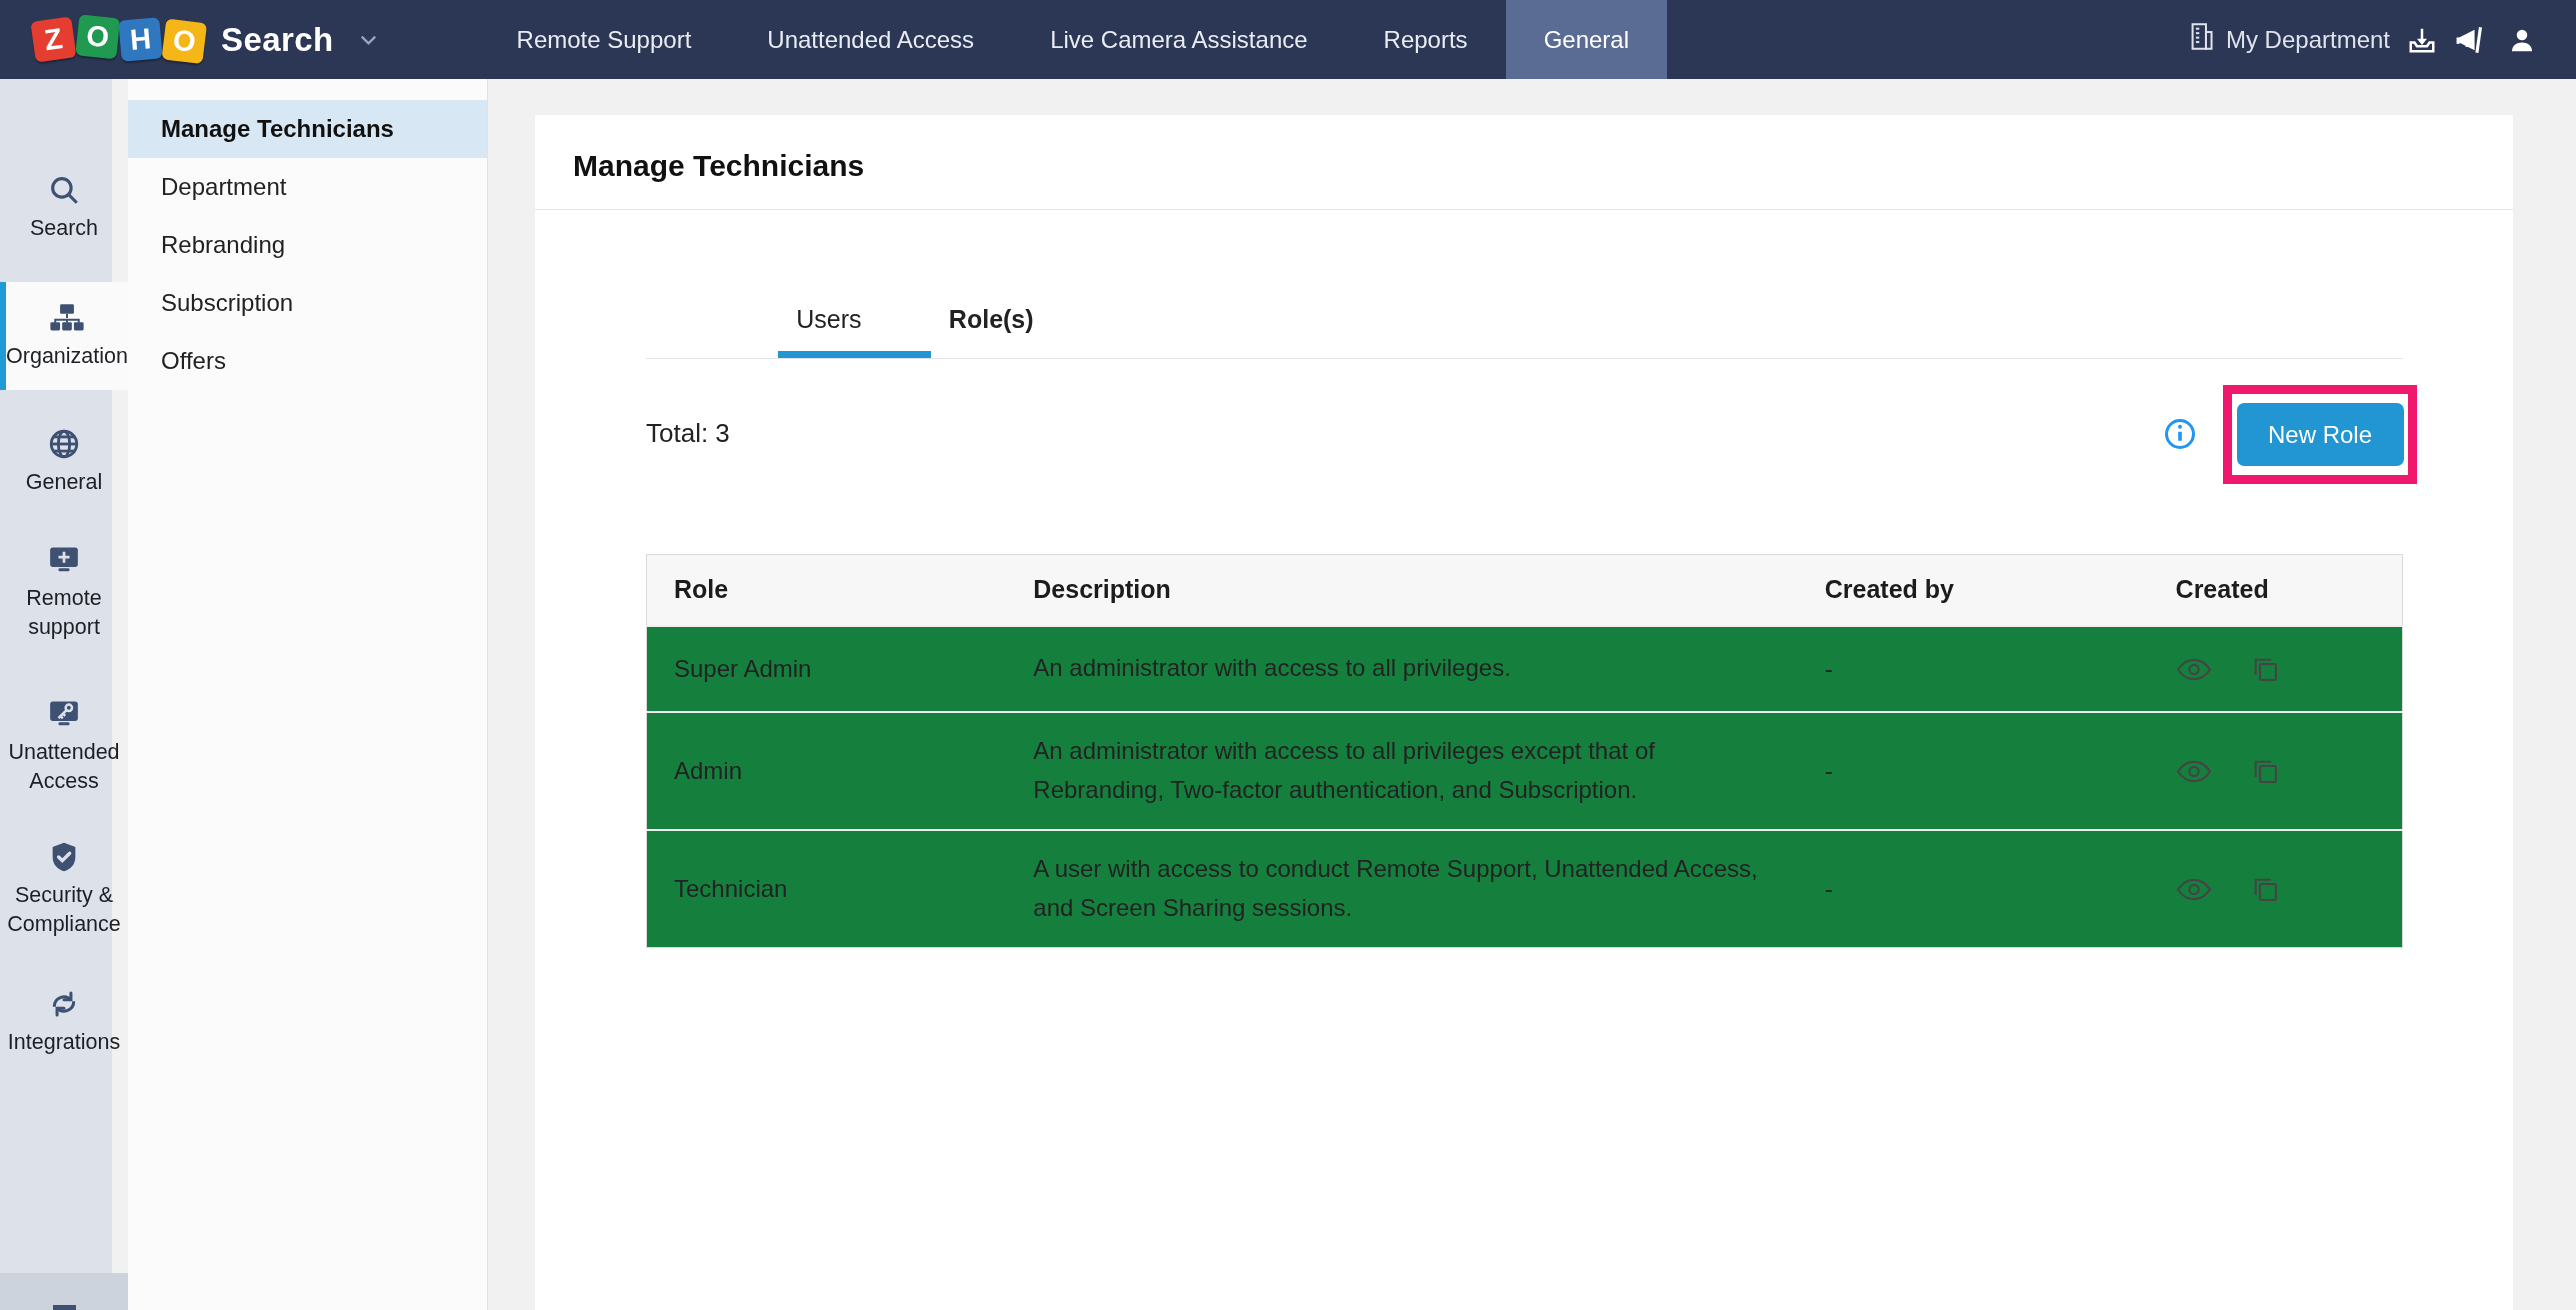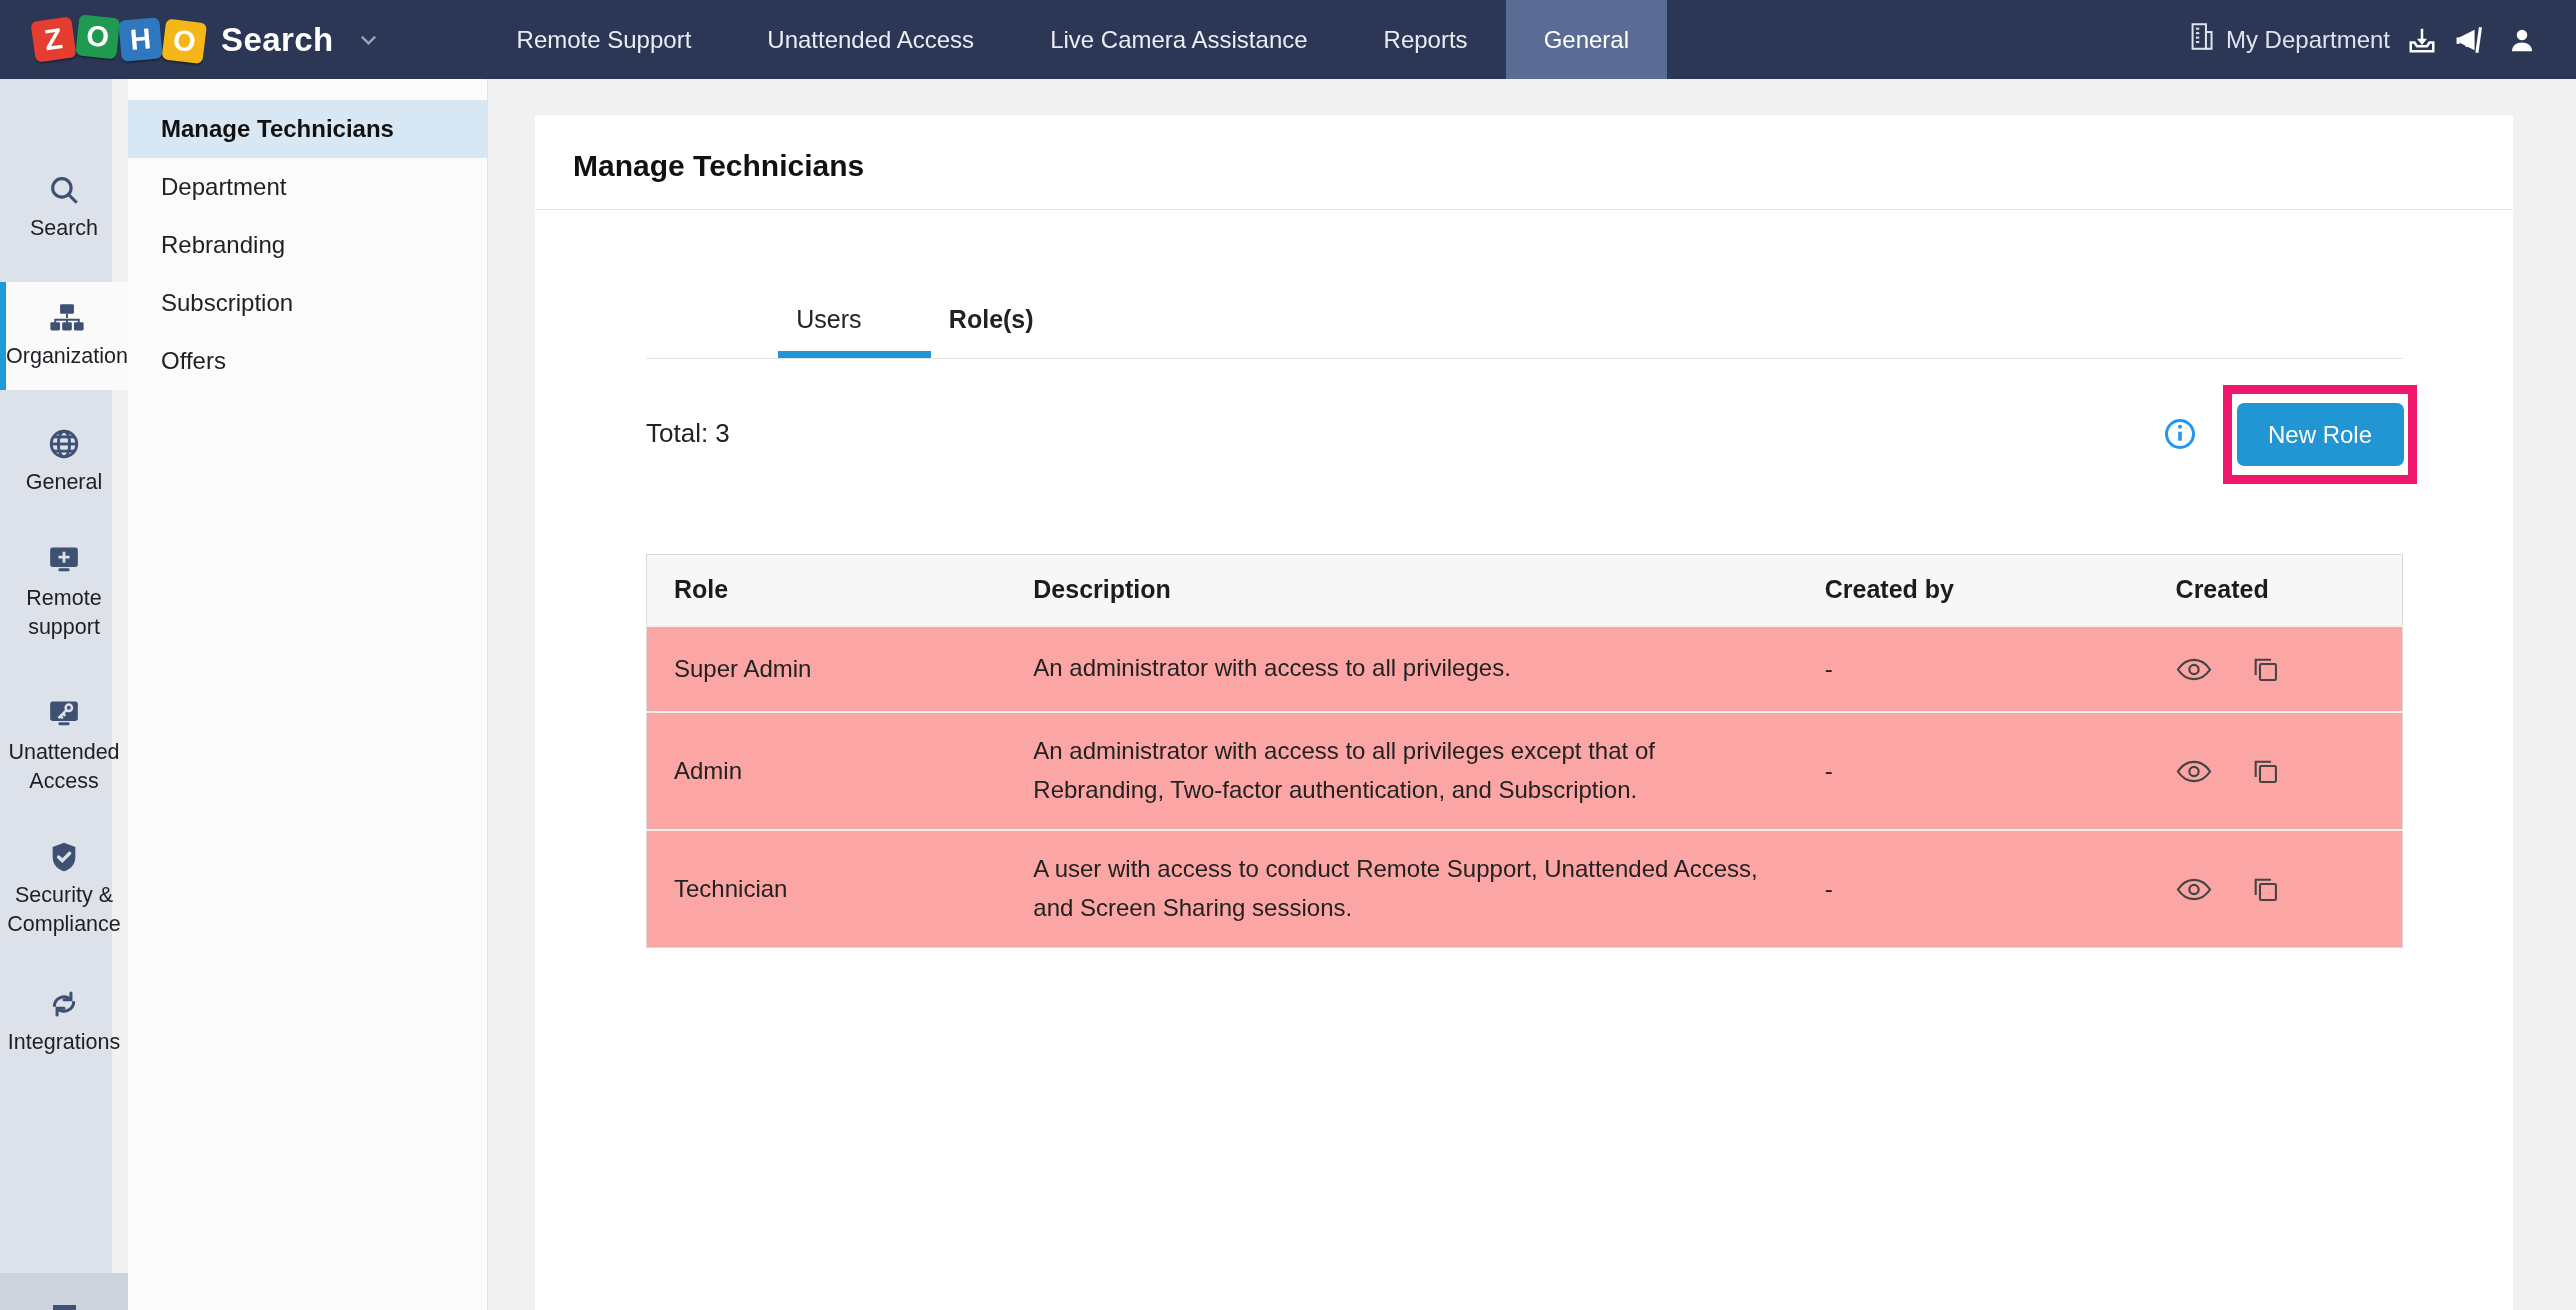--- a/index.html
+++ b/index.html
@@ -67,21 +67,21 @@
                   color:#ffffff; font-size:24px; font-family:"Liberation Sans", sans-serif; cursor:pointer; }
 
   .roles-table { position:absolute; left:111px; top:391px; width:1757px; border-collapse:collapse;margin-top:48px; }
   .roles-table th, .roles-table td { text-align:left; padding-left:27px; font-size:24px; color:#222;
                                      vertical-align:middle; }
   .roles-table thead tr { height:71px; background:#f7f7f7; }
   .roles-table th { font-size:25px; font-weight:bold; color:#1c1c1c; }
   .roles-table tbody tr.r0 { height:86px; }
   .roles-table tbody tr.r1, .roles-table tbody tr.r2 { height:118px; }
   .roles-table, .roles-table thead tr { border:0.9px solid #d9d9d9; }
-  .roles-table tbody tr { border:0.9px solid #d9d9d9; border-top:2.7px solid #efefef; background:#fca5a5; }
+  .roles-table tbody tr { border:0.9px solid #d9d9d9; border-top:2.7px solid #efefef; background:#15803d; }
   .roles-table thead tr { border-bottom:0.9px solid #ddd; }
   .col-role { width:360px; } .col-desc { width:792px; } .col-created { width:351px; } .col-actions { width:254px; }
   .desc-cell { line-height:1.62; padding-right:36px; }
   .actions-cell { white-space:nowrap; }
   .action-icon { display:inline-flex; vertical-align:middle; color:#444; cursor:pointer; }
   .action-icon + .action-icon { margin-left:34px; }
 </style>
 </head>
 <body>
 

